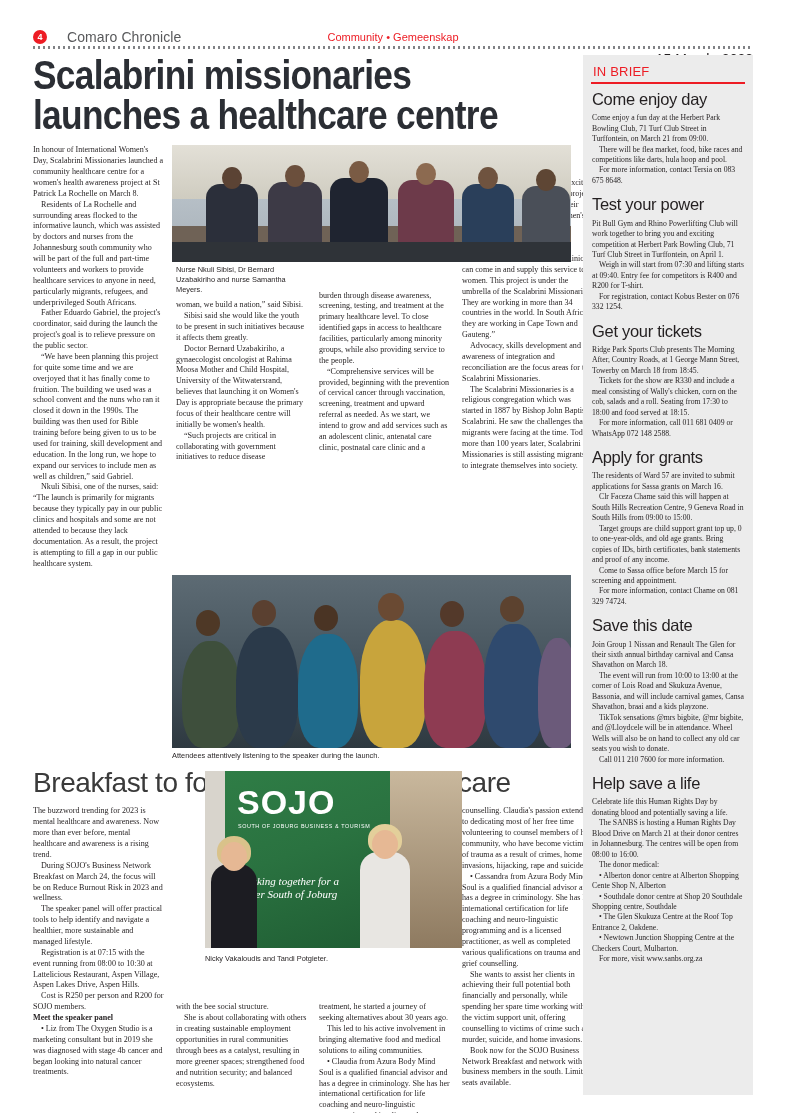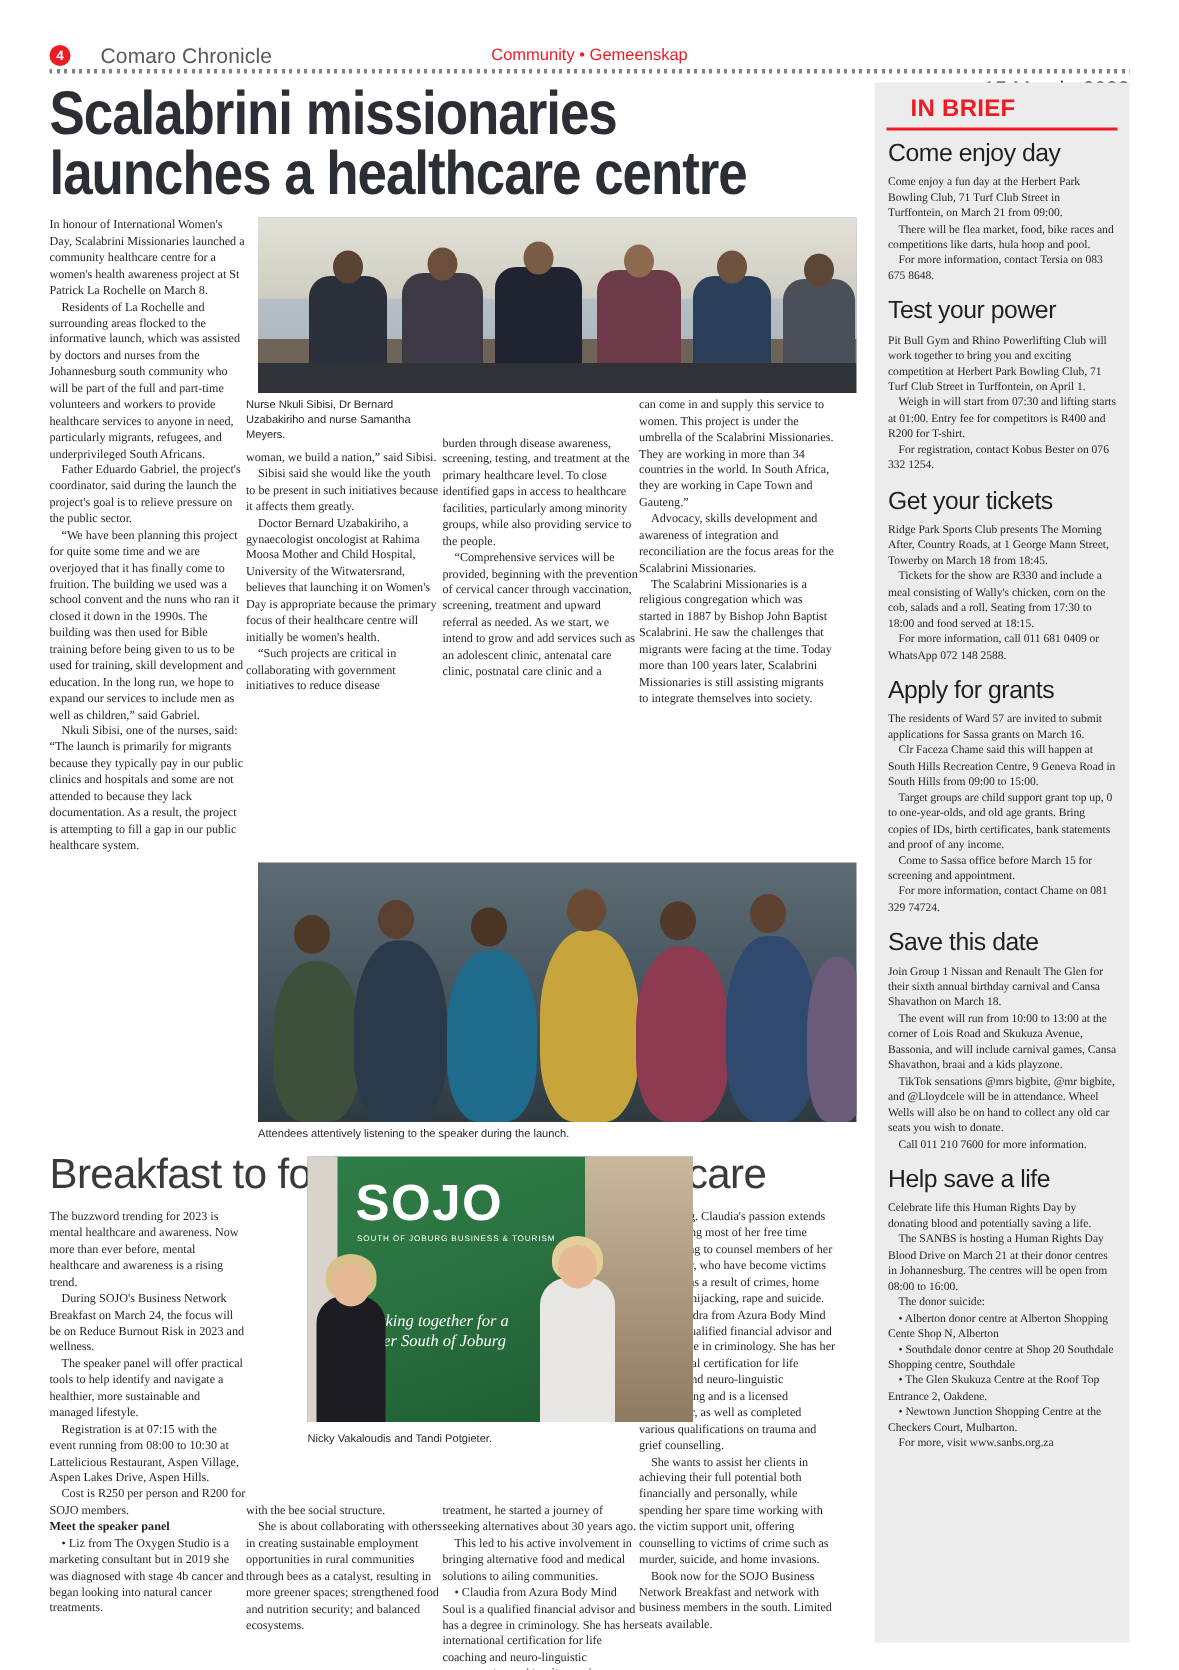--- a/index.html
+++ b/index.html
@@ -68,21 +68,21 @@
     transform: scaleX(0.86);
     transform-origin: left top;
     width: 620px;
   }
 
   
   .a1 { position: relative; width: 538px; }
   .cols4 {
     display: grid;
     grid-template-columns: 131px 131px 131px 131px;
-    column-gap: 0;
+    column-gap: 12px;
   }
   p.body {
     margin: 0;
     font-size: 8.1px;
     line-height: 1.345;
     text-align: left;
     text-indent: 8px;
     hyphens: none;
     color: #231f20;
   }
@@ -144,22 +144,22 @@
     position:absolute; left:34px; top:104px; width:110px;
     font-family:"Liberation Serif", serif; font-style:italic;
     font-size:11px; color:#fff; line-height:1.18;
   }
   #photo-sojo .woman { position:absolute; bottom:0; border-radius:18px 18px 0 0; }
   #photo-sojo .woman .head { position:absolute; left:50%; transform:translateX(-50%); top:-22px; width:26px; height:29px; border-radius:50%; background:#e6b894; }
   #photo-sojo .hair { position:absolute; left:50%; transform:translateX(-50%); top:-28px; width:34px; height:30px; border-radius:50% 50% 40% 40%; }
 
   
   .inbrief-kicker {
-    font-family:"Liberation Sans", sans-serif; font-weight:bold;
-    font-size:16px; color:#ed1c24; letter-spacing:.2px; margin:2px 0 3px 16px;
+    font-family:"Liberation Sans", sans-serif; font-weight:normal;
+    font-size:13px; color:#ed1c24; letter-spacing:.2px; margin:2px 0 3px 2px;
   }
   .inbrief-rule { height:2px; background:#ed1c24; margin:0 0 6px 0; }
   .brief-title {
     font-family:"Liberation Sans", sans-serif; font-weight:normal;
     font-size:16.5px; color:#231f20; line-height:1.1;
     margin:9px 0 5px 1px; letter-spacing:-0.3px;
   }
   .brief-title.first { margin-top:0; }
   p.sbody {
     margin:0; font-size:7.7px; line-height:1.36; color:#231f20;
@@ -332,21 +332,21 @@
     <div class="inbrief-kicker">IN BRIEF</div>
     <div class="inbrief-rule"></div>
 
     <h3 class="brief-title first">Come enjoy day</h3>
     <p class="sbody noind">Come enjoy a fun day at the Herbert Park Bowling Club, 71 Turf Club Street in Turffontein, on March 21 from 09:00.</p>
     <p class="sbody">There will be flea market, food, bike races and competitions like darts, hula hoop and pool.</p>
     <p class="sbody">For more information, contact Tersia on 083 675 8648.</p>
 
     <h3 class="brief-title">Test your power</h3>
     <p class="sbody noind">Pit Bull Gym and Rhino Powerlifting Club will work together to bring you and exciting competition at Herbert Park Bowling Club, 71 Turf Club Street in Turffontein, on April 1.</p>
-    <p class="sbody">Weigh in will start from 07:30 and lifting starts at 01:00. Entry fee for competitors is R400 and R200 for T-shirt.</p>
+    <p class="sbody">Weigh in will start from 07:30 and lifting starts at 09:40. Entry fee for competitors is R400 and R200 for T-shirt.</p>
     <p class="sbody">For registration, contact Kobus Bester on 076 332 1254.</p>
 
     <h3 class="brief-title">Get your tickets</h3>
     <p class="sbody noind">Ridge Park Sports Club presents The Morning After, Country Roads, at 1 George Mann Street, Towerby on March 18 from 18:45.</p>
     <p class="sbody">Tickets for the show are R330 and include a meal consisting of Wally's chicken, corn on the cob, salads and a roll. Seating from 17:30 to 18:00 and food served at 18:15.</p>
     <p class="sbody">For more information, call 011 681 0409 or WhatsApp 072 148 2588.</p>
 
     <h3 class="brief-title">Apply for grants</h3>
     <p class="sbody noind">The residents of Ward 57 are invited to submit applications for Sassa grants on March 16.</p>
     <p class="sbody">Clr Faceza Chame said this will happen at South Hills Recreation Centre, 9 Geneva Road in South Hills from 09:00 to 15:00.</p>
@@ -356,21 +356,21 @@
 
     <h3 class="brief-title">Save this date</h3>
     <p class="sbody noind">Join Group 1 Nissan and Renault The Glen for their sixth annual birthday carnival and Cansa Shavathon on March 18.</p>
     <p class="sbody">The event will run from 10:00 to 13:00 at the corner of Lois Road and Skukuza Avenue, Bassonia, and will include carnival games, Cansa Shavathon, braai and a kids playzone.</p>
     <p class="sbody">TikTok sensations @mrs bigbite, @mr bigbite, and @Lloydcele will be in attendance. Wheel Wells will also be on hand to collect any old car seats you wish to donate.</p>
     <p class="sbody">Call 011 210 7600 for more information.</p>
 
     <h3 class="brief-title">Help save a life</h3>
     <p class="sbody noind">Celebrate life this Human Rights Day by donating blood and potentially saving a life.</p>
     <p class="sbody">The SANBS is hosting a Human Rights Day Blood Drive on March 21 at their donor centres in Johannesburg. The centres will be open from 08:00 to 16:00.</p>
-    <p class="sbody">The donor suicide:</p>
+    <p class="sbody">The donor medical:</p>
     <p class="sbody">• Alberton donor centre at Alberton Shopping Cente Shop N, Alberton</p>
     <p class="sbody">• Southdale donor centre at Shop 20 Southdale Shopping centre, Southdale</p>
     <p class="sbody">• The Glen Skukuza Centre at the Roof Top Entrance 2, Oakdene.</p>
     <p class="sbody">• Newtown Junction Shopping Centre at the Checkers Court, Mulbarton.</p>
     <p class="sbody">For more, visit www.sanbs.org.za</p>
   </aside>
 
 </div>
 
 </body></html>

